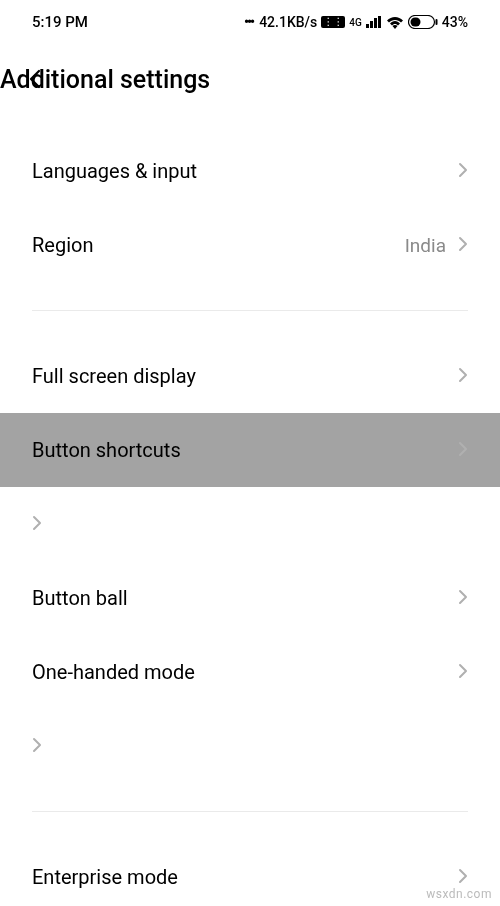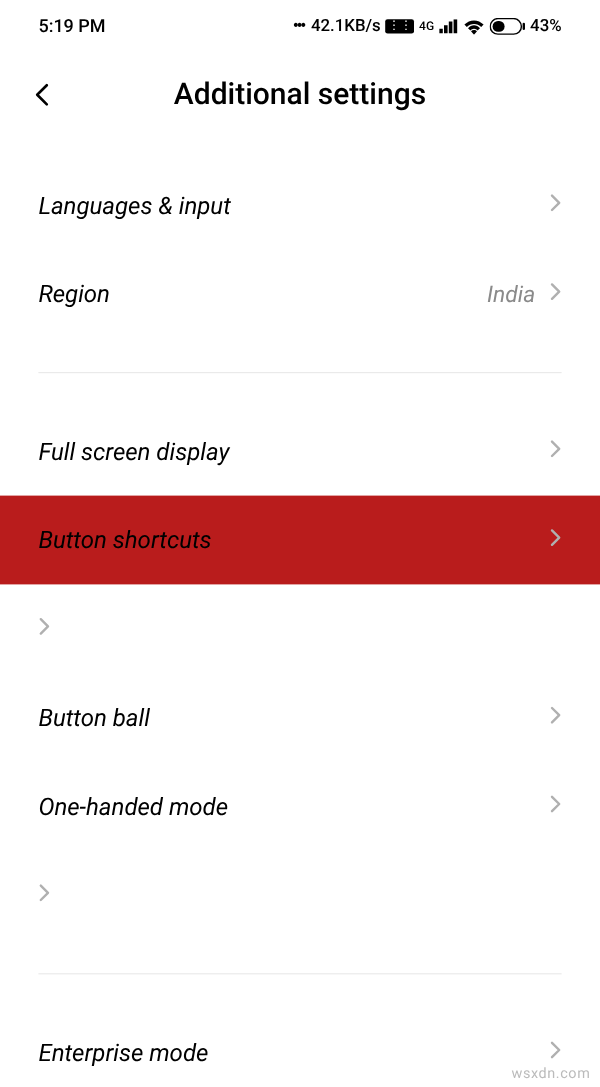--- a/index.html
+++ b/index.html
@@ -61,39 +61,38 @@
       display: flex;
       align-items: center;
       justify-content: center;
       font-size: 26px;
       font-weight: 300;
     }
     .header-title {
       position: absolute;
       left: 0;
       right: 0;
-      text-align: center;
+      text-align: left;
       font-size: 25px;
       font-weight: 500;
       pointer-events: none;
     }
     .content {
       padding-top: 20px;
     }
     .item {
       height: 74px;
       padding: 0 32px;
       display: flex;
       align-items: center;
       justify-content: space-between;
       font-size: 20px;
-      font-style: italic;
     }
     .item.highlighted {
-      background: #b91c1c;
+      background: #a3a3a3;
     }
     .item-right {
       display: flex;
       align-items: center;
       gap: 12px;
     }
     .item-value {
       color: #8a8a8a;
       font-size: 19px;
     }

